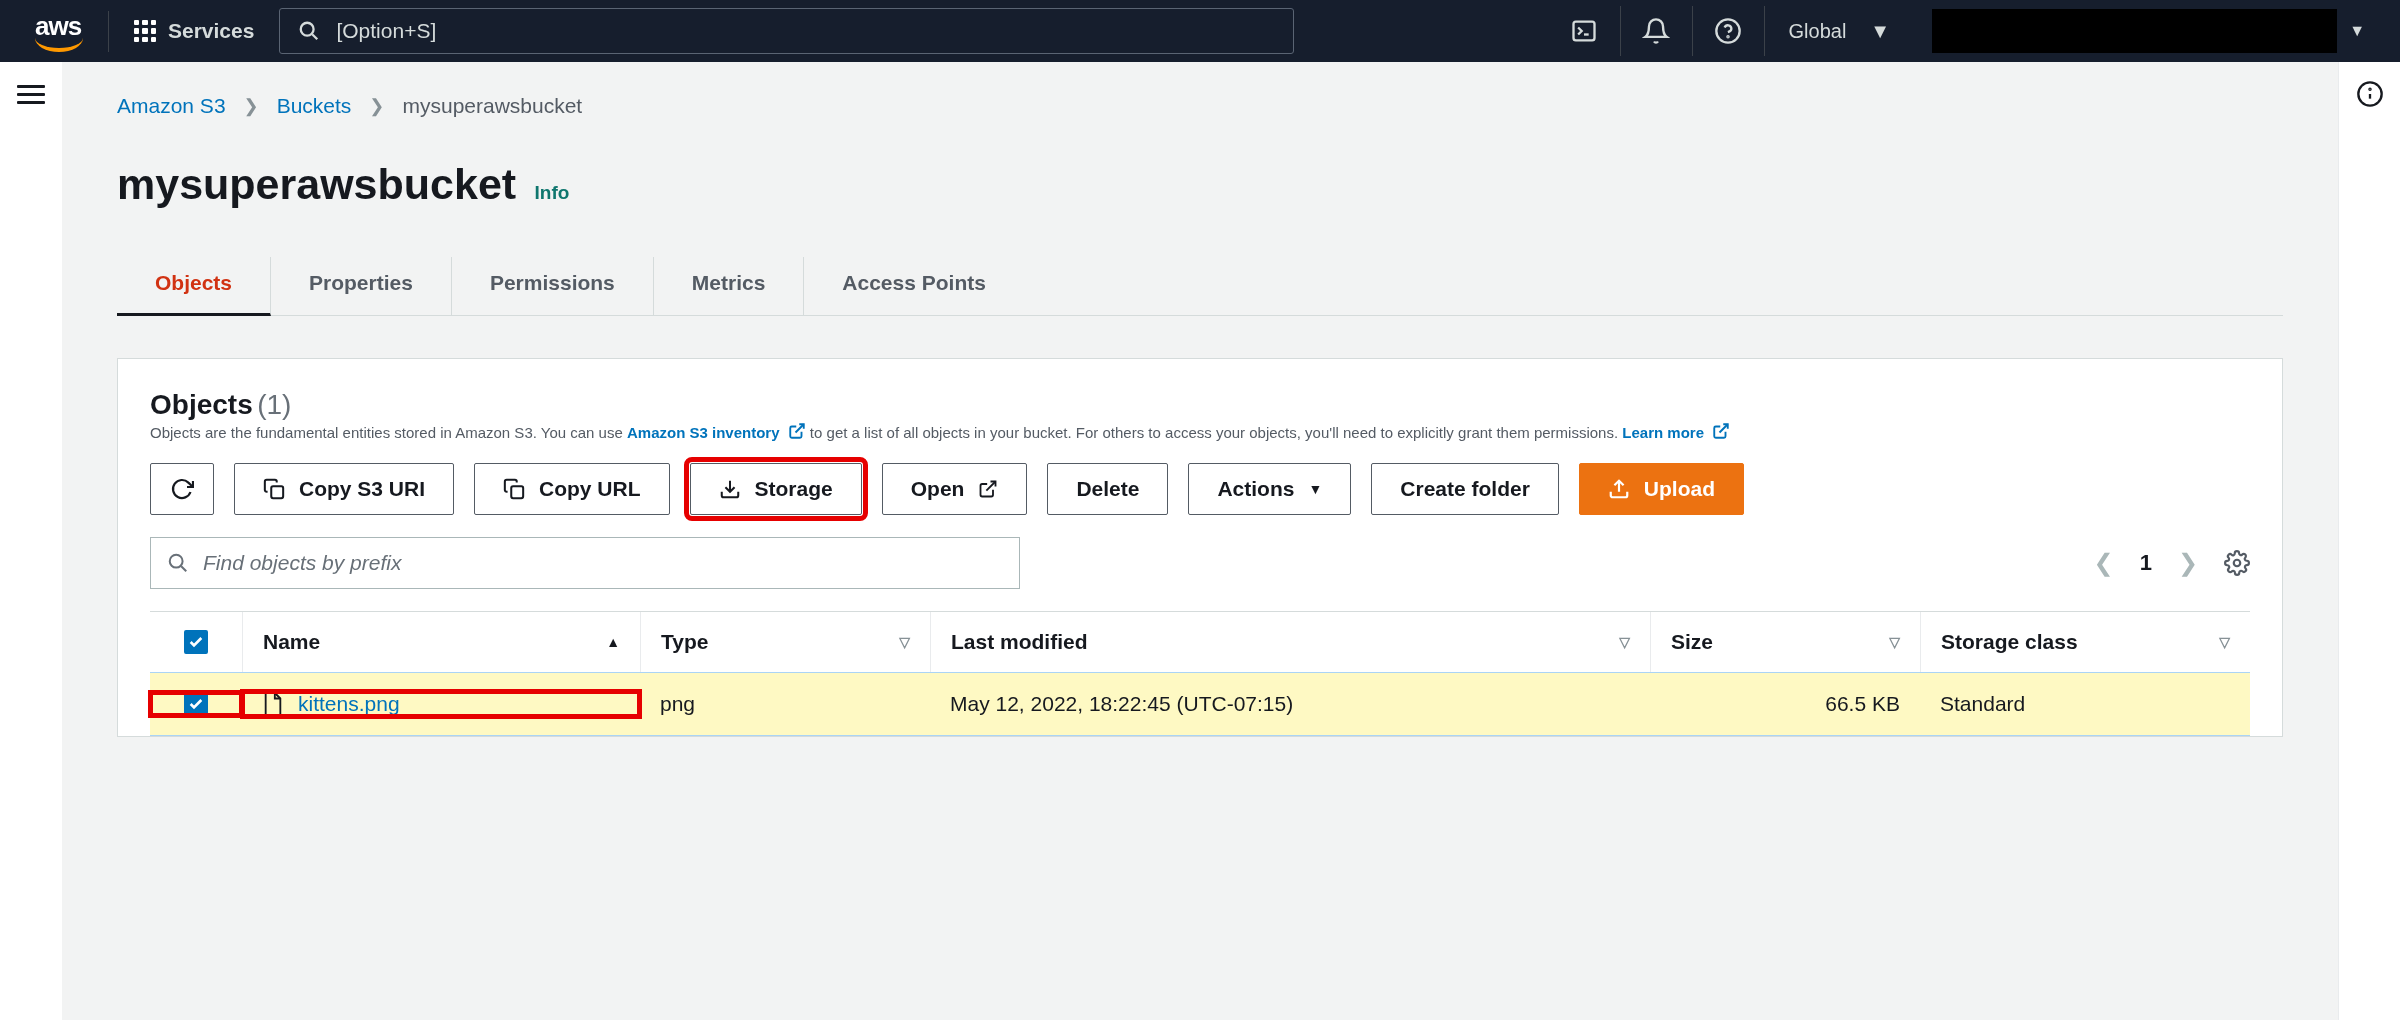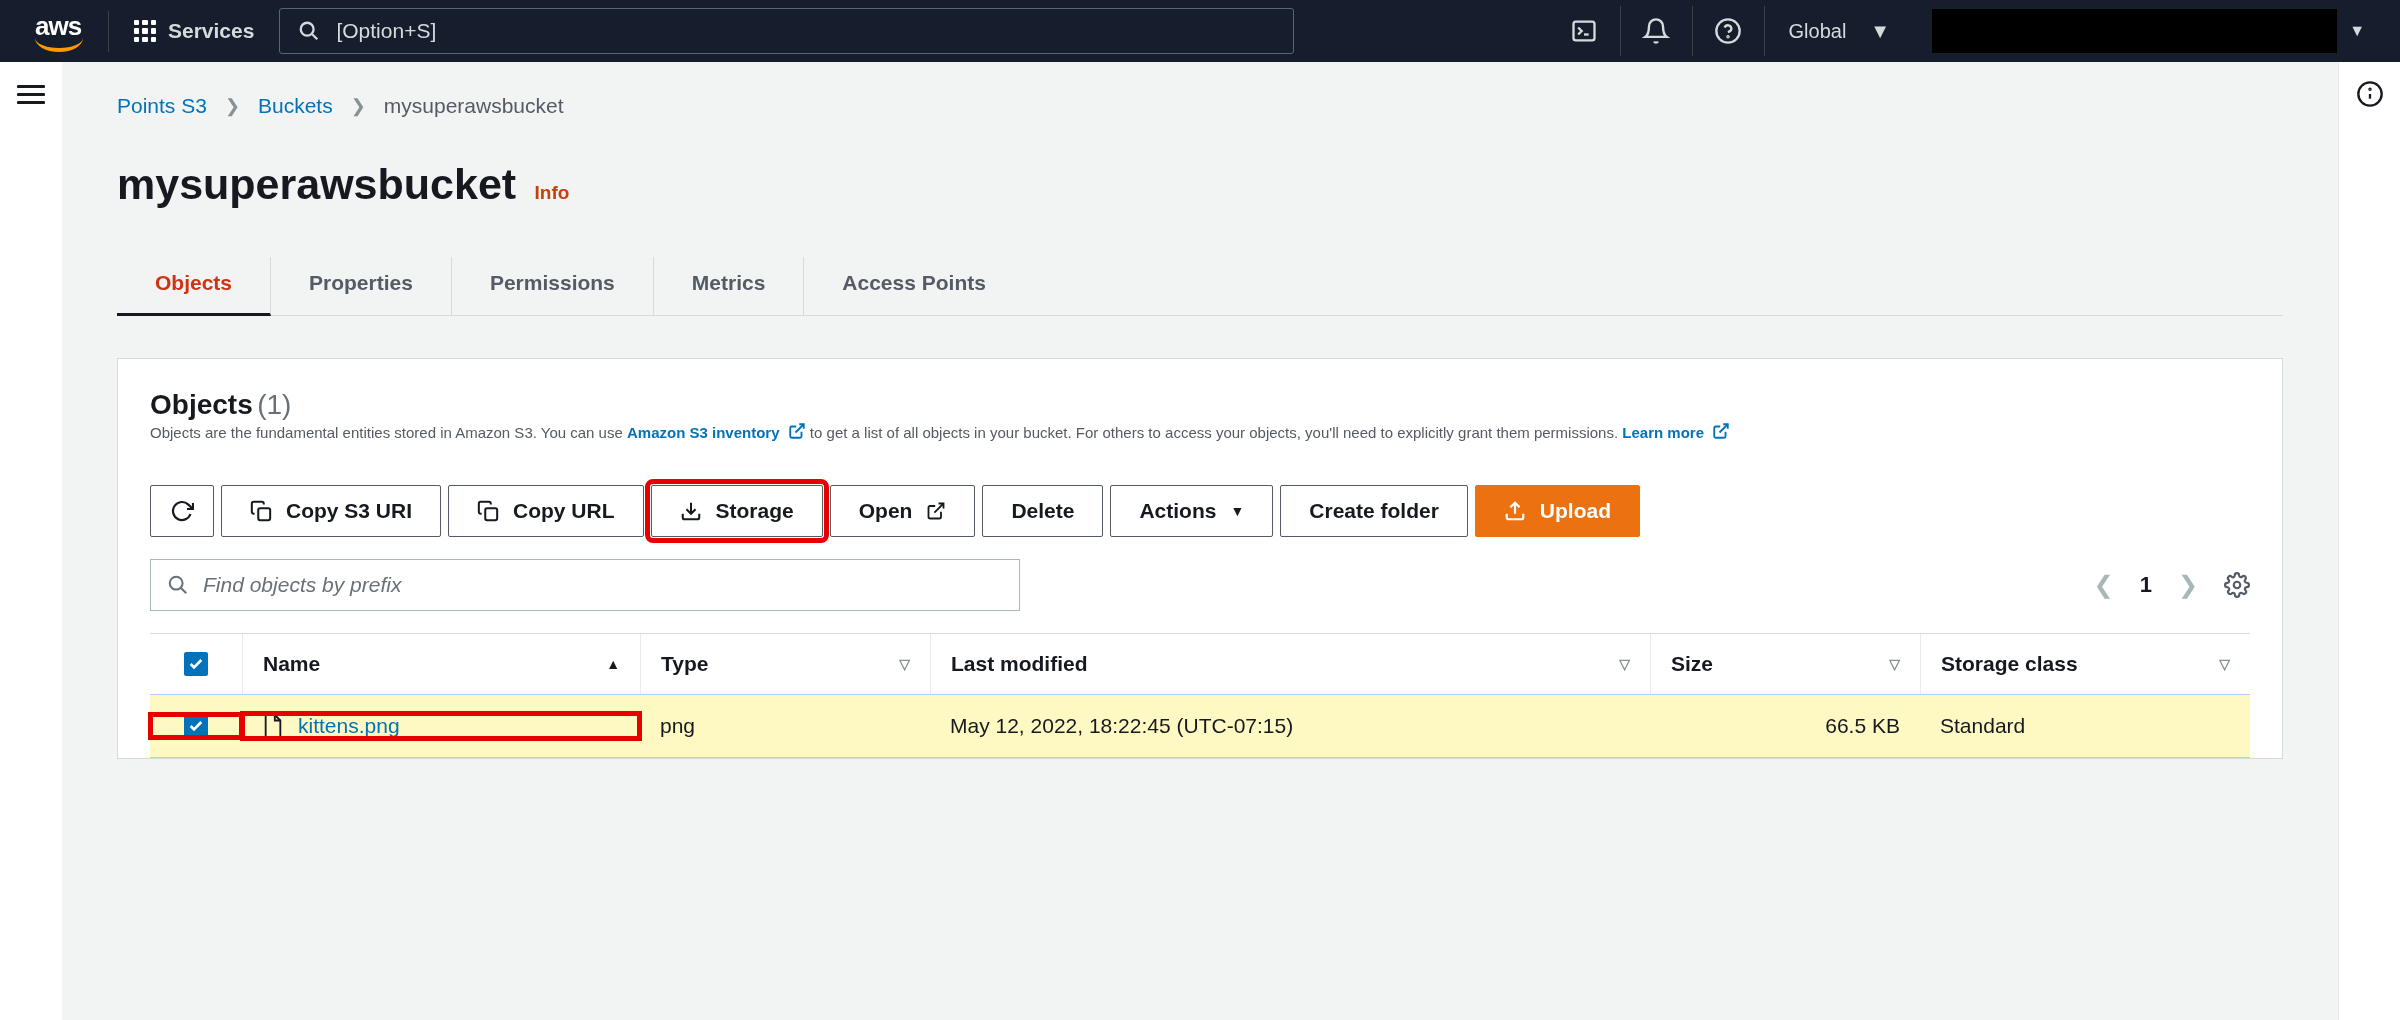--- a/index.html
+++ b/index.html
@@ -34,38 +34,38 @@
 .content { padding:0 55px; }
 
 
 .breadcrumb { display:flex; align-items:center; gap:18px; font-size:21px; margin-bottom:42px; }
 .breadcrumb a { color:#0073bb; text-decoration:none; cursor:pointer; }
 .breadcrumb .sep { color:#879196; font-size:18px; }
 .breadcrumb .current { color:#545b64; }
 
 
 h1 { font-size:43px; font-weight:700; display:inline-block; }
-.info-link { color:#c2410c; font-size:19px; margin-left:14px; cursor:pointer; font-weight:700; }
+.info-link { color:#0f766e; font-size:19px; margin-left:14px; cursor:pointer; font-weight:700; }
 
 
 .tabs { display:flex; margin-top:48px; border-bottom:1px solid #d5dbdb; }
 .tab { padding:14px 38px 18px; font-size:21px; font-weight:700; color:#545b64; cursor:pointer; border-right:1px solid #d5dbdb; }
 .tab:last-child { border-right:none; }
 .tab.active { color:#d13212; border-bottom:3px solid #16191f; margin-bottom:-1px; }
 
 
 .panel { background:#fff; border:1px solid #d5dbdb; margin-top:42px; padding:30px 32px 0; }
 .panel h2 { font-size:28px; font-weight:700; display:inline; }
 .count { color:#687078; font-weight:400; font-size:28px; }
 .desc { font-size:15px; color:#545b64; line-height:1.6; max-width:2020px; }
 .desc a { color:#0073bb; font-weight:700; text-decoration:none; cursor:pointer; }
 .ext-icon { display:inline-block; vertical-align:-2px; margin-left:4px; }
 
 
-.toolbar { display:flex; gap:7px; margin-top:40px; flex-wrap:wrap; }
+.toolbar { display:flex; gap:20px; margin-top:18px; flex-wrap:wrap; }
 .btn { height:52px; border:1px solid #545b64; background:#fff; display:inline-flex; align-items:center; justify-content:center; padding:0 28px; gap:14px; font-size:21px; font-weight:700; color:#16191f; cursor:pointer; border-radius:2px; }
 .btn.icon-only { padding:0; width:64px; }
 .btn.primary { background:#ec7211; border-color:#ec7211; color:#fff; }
 .btn.highlight-red { outline:5px solid #e60000; outline-offset:1px; }
 
 
 .filter-row { display:flex; align-items:center; margin-top:22px; }
 .filter-box { width:870px; height:52px; border:1px solid #aab7b8; display:flex; align-items:center; padding:0 16px; gap:14px; }
 .filter-box input { flex:1; border:none; outline:none; font-size:21px; font-style:italic; }
 .filter-box input::placeholder { color:#687078; }
@@ -155,21 +155,21 @@
   <div class="left-rail">
     <div class="hamburger">
       <span><div></div><div></div><div></div></span>
     </div>
   </div>
 
   <div class="main">
     <div class="content">
 
       <div class="breadcrumb">
-        <a>Points S3</a>
+        <a>Amazon S3</a>
         <span class="sep">❯</span>
         <a>Buckets</a>
         <span class="sep">❯</span>
         <span class="current">mysuperawsbucket</span>
       </div>
 
       <div>
         <h1>mysuperawsbucket</h1>
         <a class="info-link">Info</a>
       </div>

